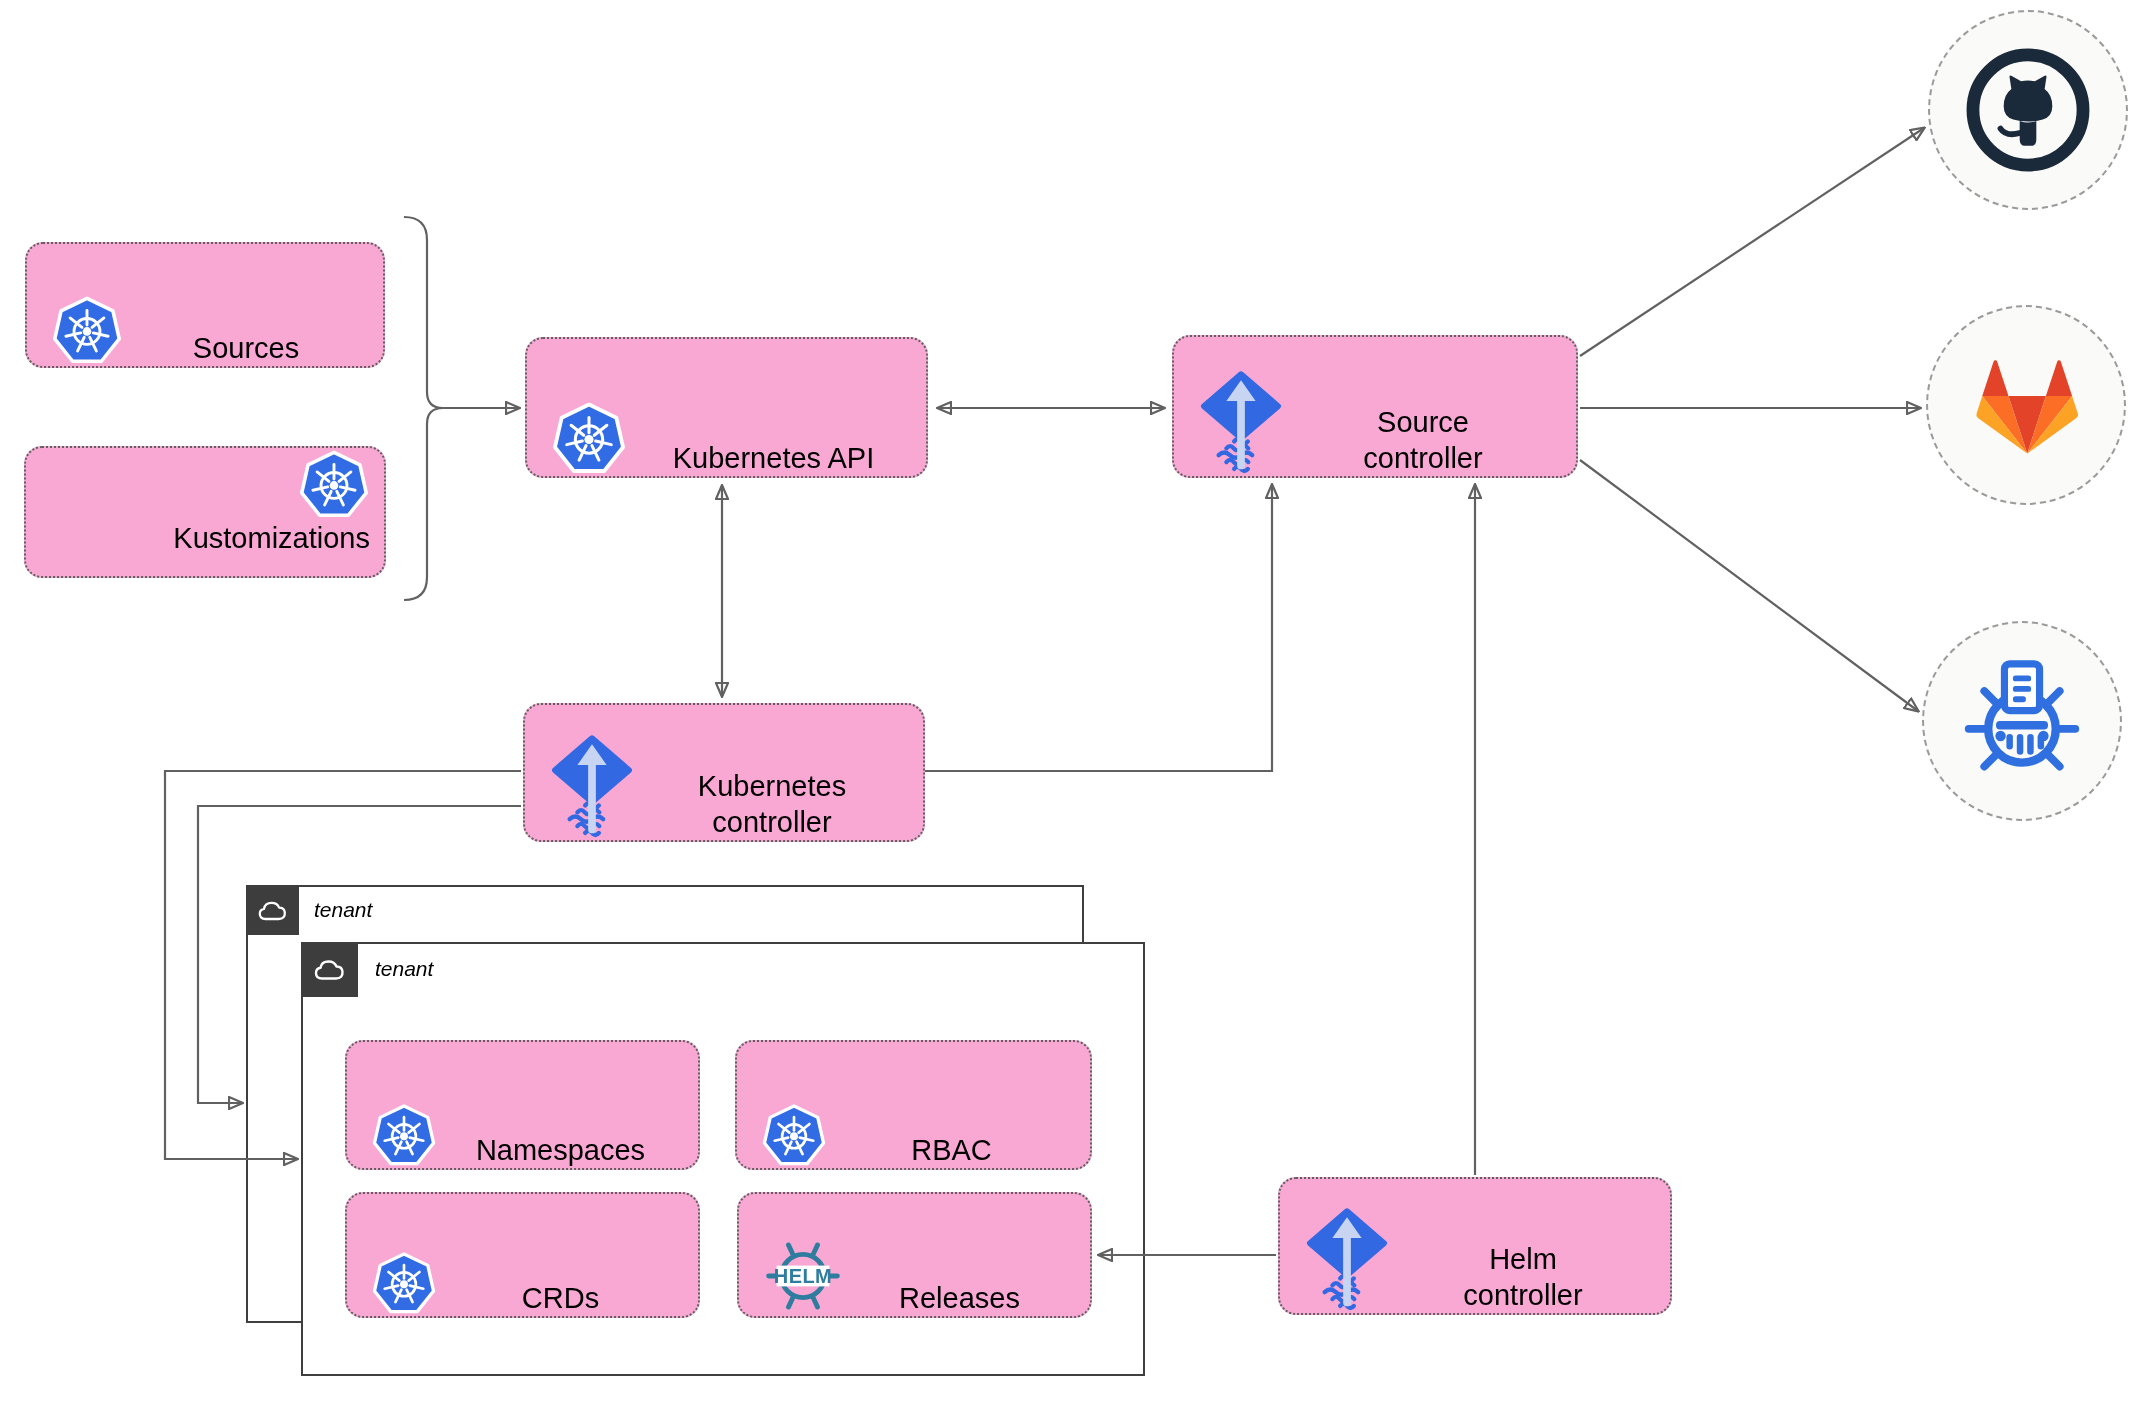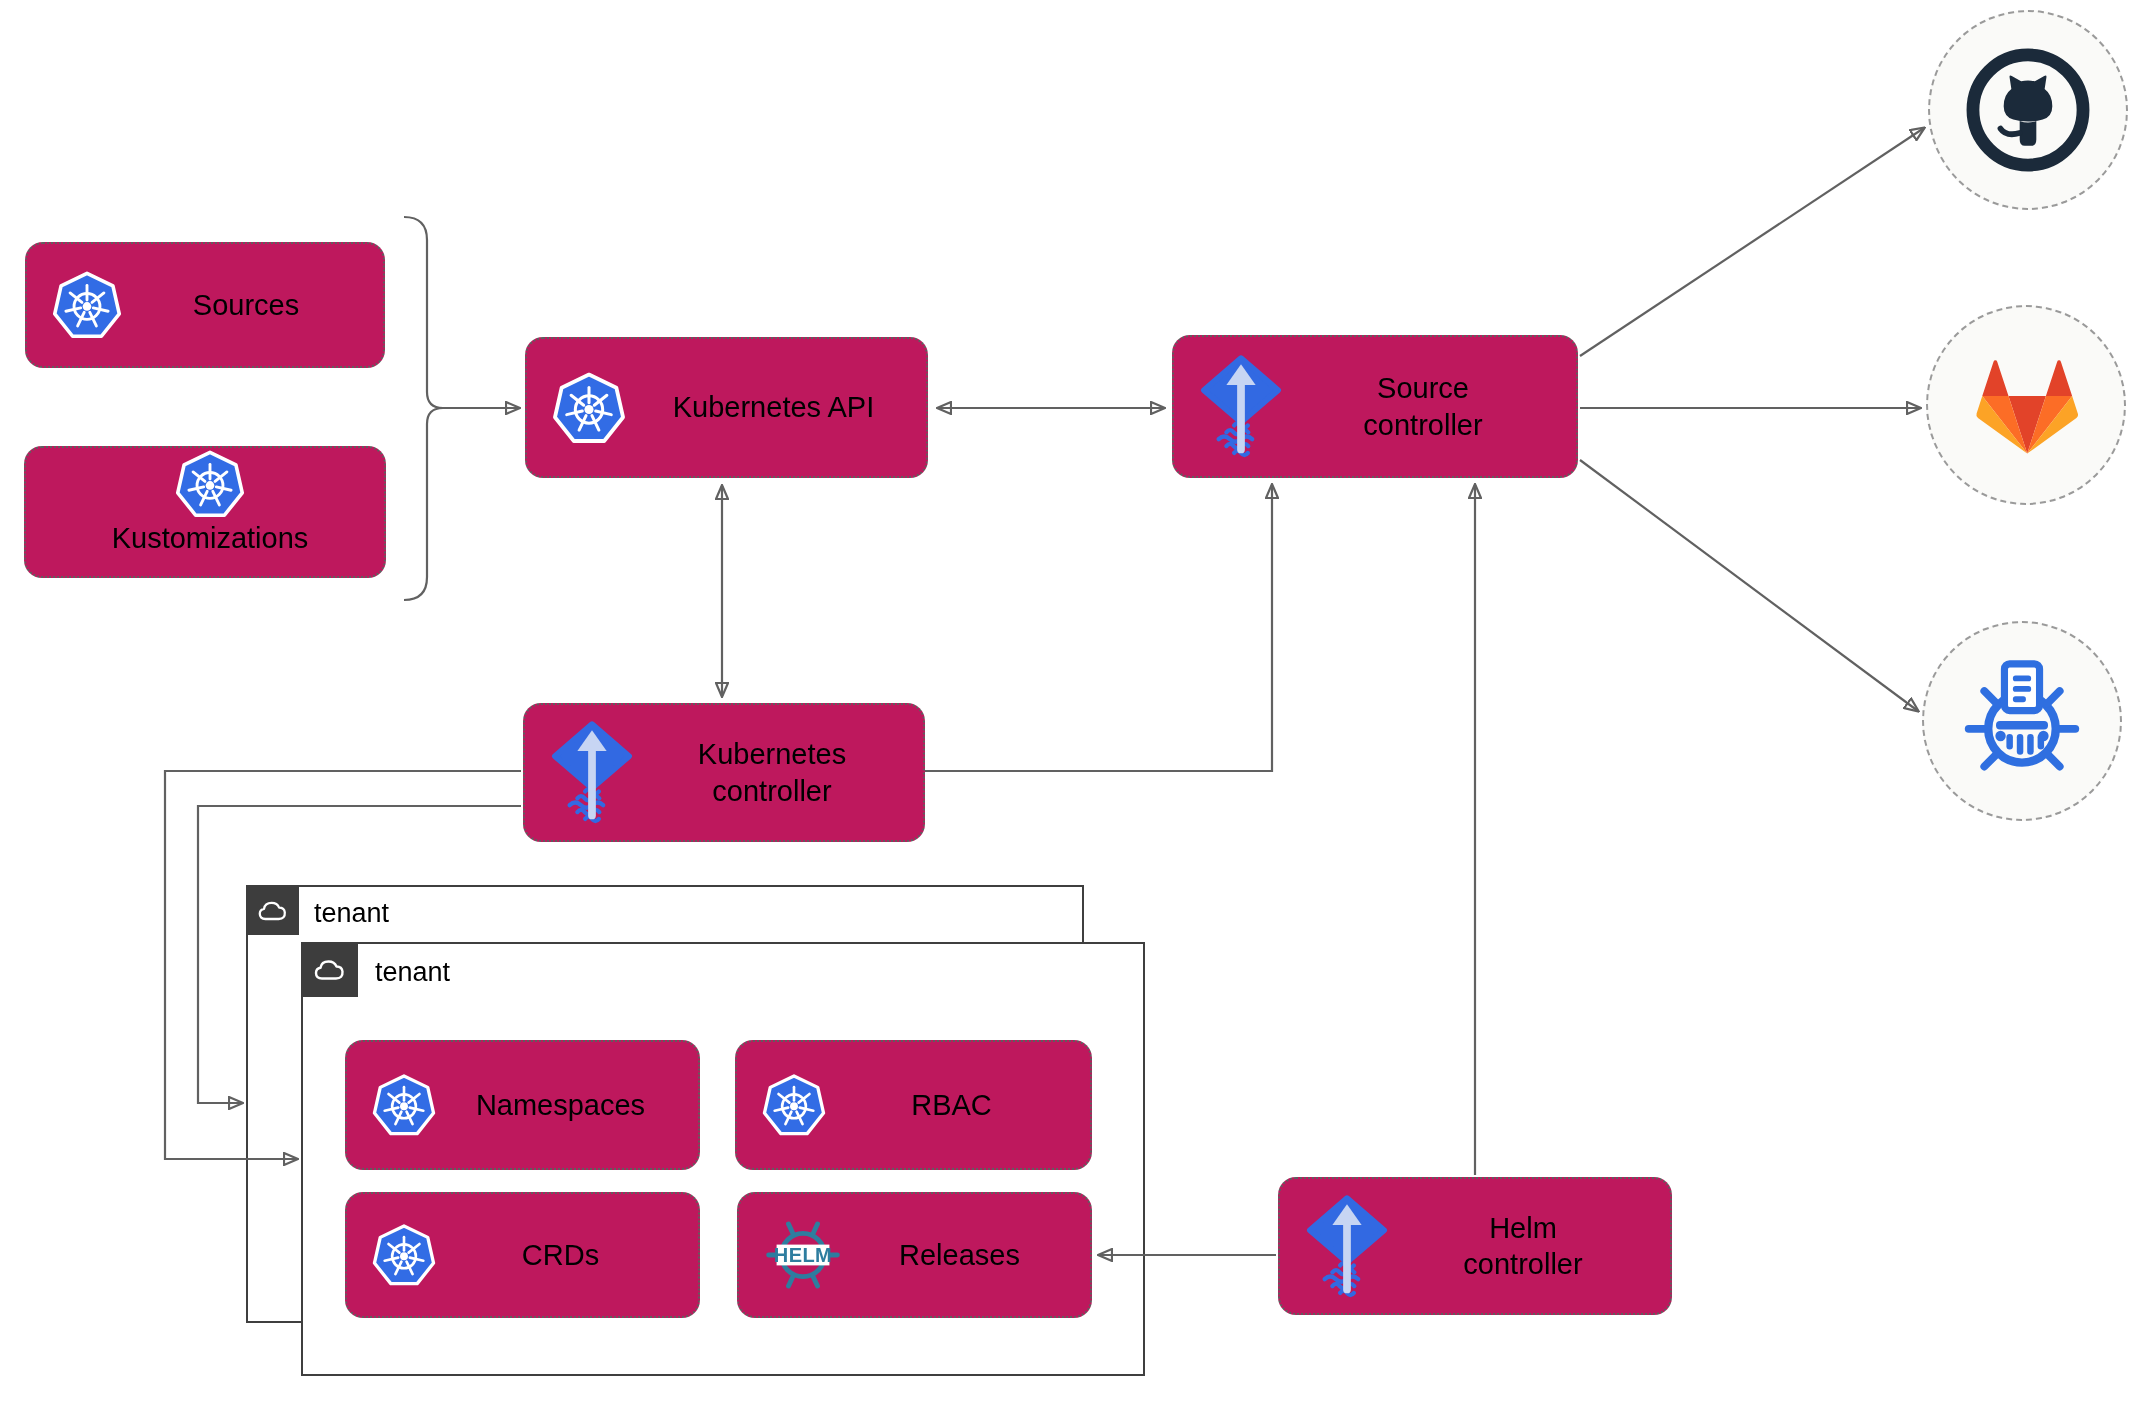--- a/index.html
+++ b/index.html
@@ -1,38 +1,38 @@
 <!DOCTYPE html>
 <html><head>
 <meta charset="utf-8">
 <style>
   html,body{margin:0;padding:0;background:#ffffff;}
   #canvas{
     position:relative;width:2144px;height:1407px;background:#ffffff;
     font-family:"Liberation Sans", sans-serif;color:#000;overflow:hidden;
   }
   .node{
-    position:absolute;box-sizing:border-box;background:#be185d;
+    position:absolute;box-sizing:border-box;background:#f9a8d4;
     border:2px dotted #5f5f5f;border-radius:18px;
-    display:flex;align-items:center;padding-left:24px;padding-right:14px;
+    display:flex;align-items:flex-end;padding-left:24px;padding-right:14px;
   }
   .node-label{
     flex:1;text-align:center;font-size:29px;line-height:1.25;
     white-space:pre-line;color:#000;
   }
   .icon{flex:0 0 auto;display:block;}
   .tenant-box{
     position:absolute;box-sizing:border-box;background:#ffffff;
     border:2.5px solid #3f3f3f;
   }
   .tenant-tab{
     position:absolute;background:#3d3d3d;display:flex;align-items:center;justify-content:center;
   }
   .tenant-label{
-    position:absolute;font-size:27px;color:#000;
+    position:absolute;font-size:21px;color:#000;font-style:italic;
   }
   .remote-circle{
     position:absolute;box-sizing:border-box;width:200px;height:200px;border-radius:50%;
     background:#fafaf8;border:2.5px dashed #9a9a9a;
     display:flex;align-items:center;justify-content:center;
   }
   #connectors{position:absolute;left:0;top:0;pointer-events:none;}
   #connectors path, #connectors line{fill:none;stroke:#616161;stroke-width:2.2px;}
   #symdefs{position:absolute;width:0;height:0;overflow:hidden;}
   .helm-word{font-family:"Liberation Sans",sans-serif;font-weight:bold;font-size:25px;letter-spacing:0.5px;fill:#2e7d9f;}

